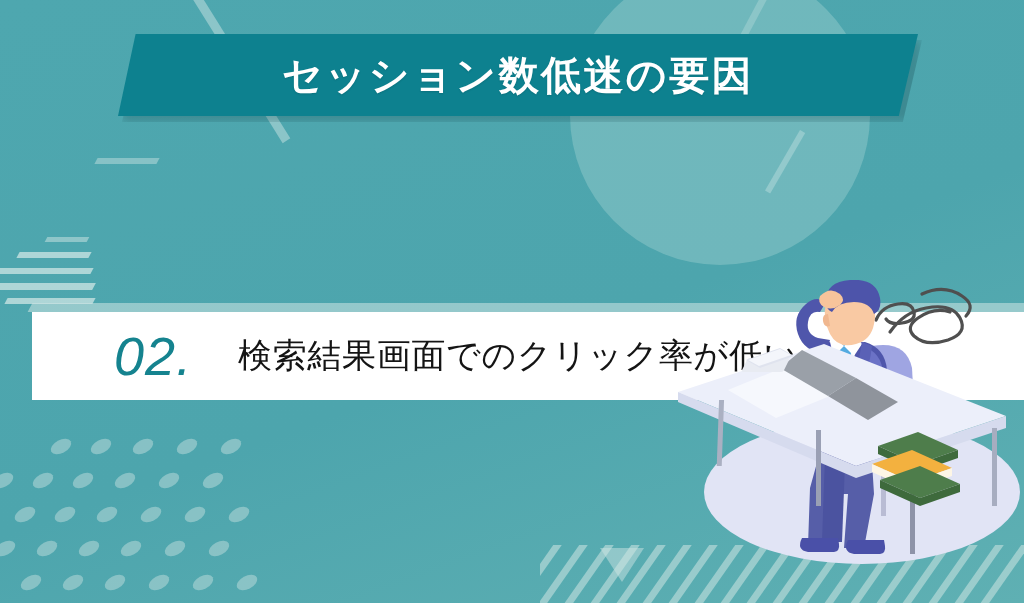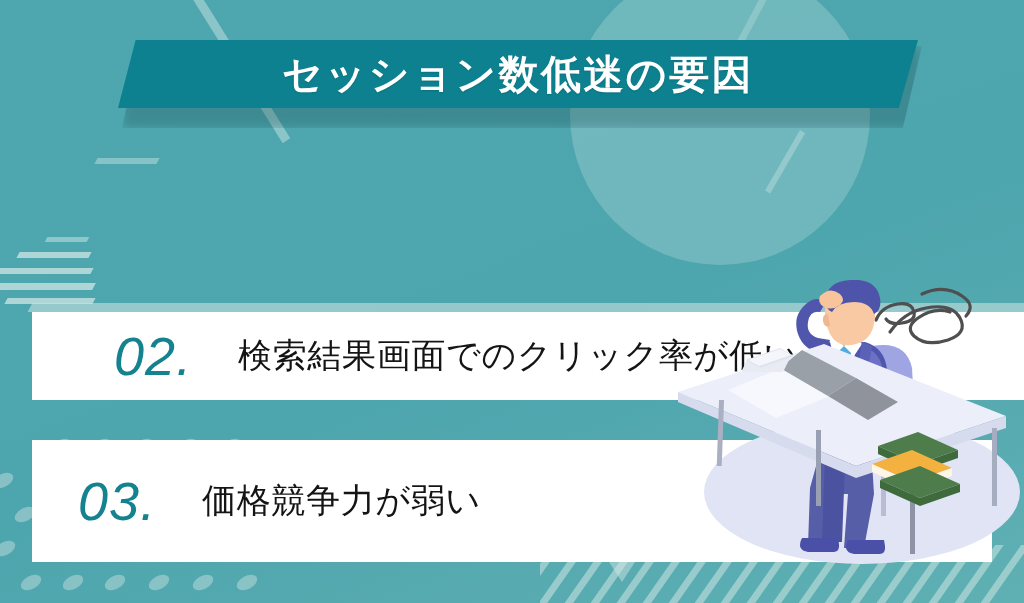--- a/index.html
+++ b/index.html
@@ -53,21 +53,21 @@
     position:absolute;top:-20px;width:7px;height:120px;background:#cfe6e3;
     transform:rotate(35deg);display:block;
   }
   .tri{
     left:600px;top:548px;width:0;height:0;
     border-left:22px solid transparent;border-right:22px solid transparent;
     border-top:34px solid #b7dadb;opacity:.6;
   }
 
   
-  .banner-wrap{position:absolute;left:118px;top:40px;width:800px;height:68px;text-align:center;}
+  .banner-wrap{position:absolute;left:118px;top:34px;width:800px;height:82px;text-align:center;}
   .banner{
     position:absolute;inset:0;background:#0d818f;
     clip-path:polygon(2.2% 0%, 100% 0%, 97.6% 100%, 0% 100%);
     box-shadow:none;
   }
   .banner-shadow{
     position:absolute;left:4px;top:6px;width:800px;height:82px;
     background:rgba(20,70,75,.28);
     clip-path:polygon(2.2% 0%, 100% 0%, 97.6% 100%, 0% 100%);
     filter:blur(5px);
@@ -186,26 +186,20 @@
   </div>
 
 
   <div class="row row2">
     <div class="num">
       <span>02</span><span class="dot-sep">.</span>
     </div>
     <div class="label">検索結果画面でのクリック率が低い</div>
   </div>
 
-  <div class="row row3">
-    <div class="num">
-      <span>03</span><span class="dot-sep">.</span>
-    </div>
-    <div class="label">価格競争力が弱い</div>
-  </div>
 
   <div class="illo">
     <svg viewBox="0 0 348 290" width="348" height="290" xmlns="http://www.w3.org/2000/svg">
 
       <ellipse cx="186" cy="212" rx="158" ry="72" fill="#e1e4f5"></ellipse>
 
       <path d="M196 66 q34 -6 40 22 l4 70 q-2 22 -24 24 l-24 2 z" fill="#8e95dd" opacity=".85"></path>
       <rect x="205" y="178" width="5" height="58" fill="#b9bcd4"></rect>
 
       <g fill="none" stroke="#4f4f4f" stroke-width="3.2" stroke-linecap="round">

